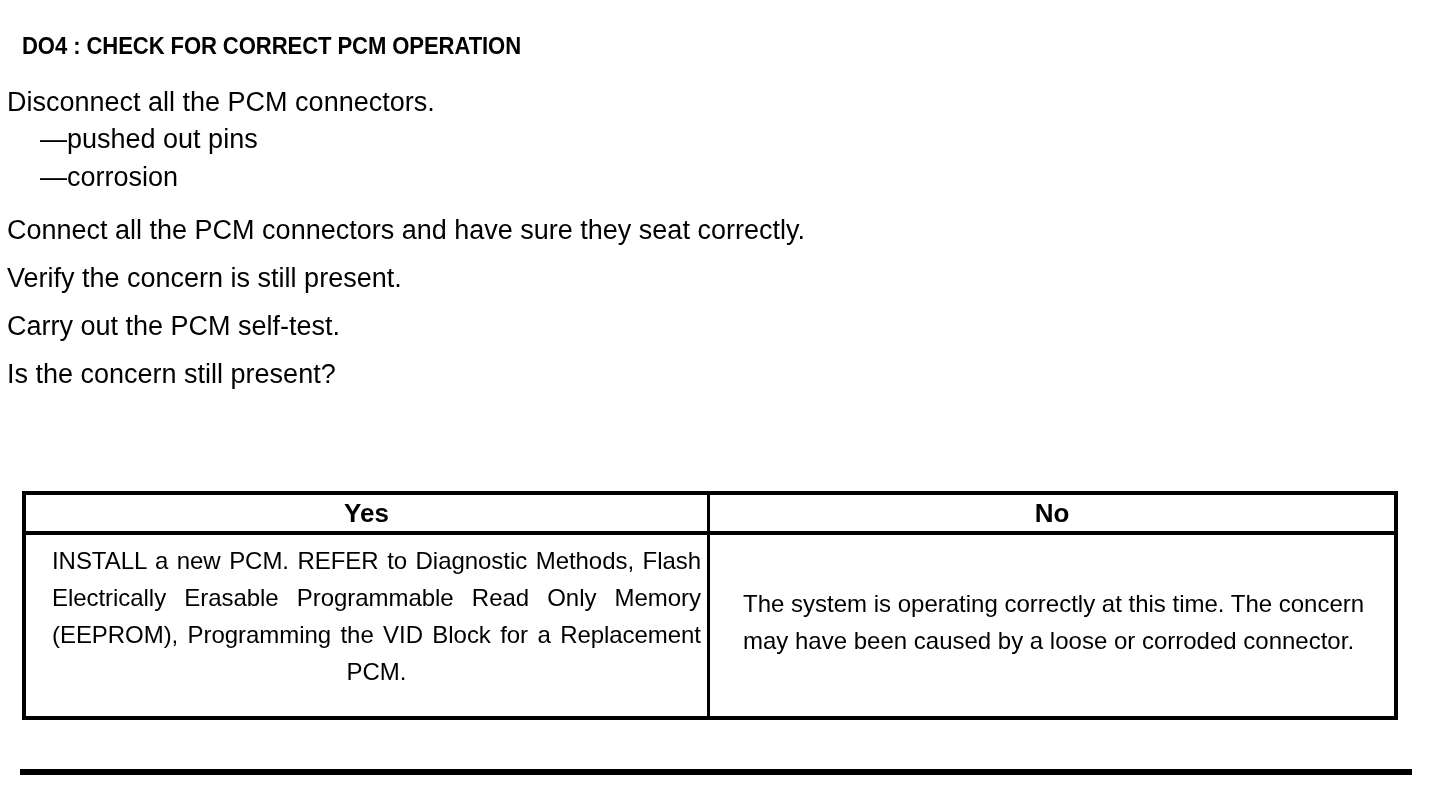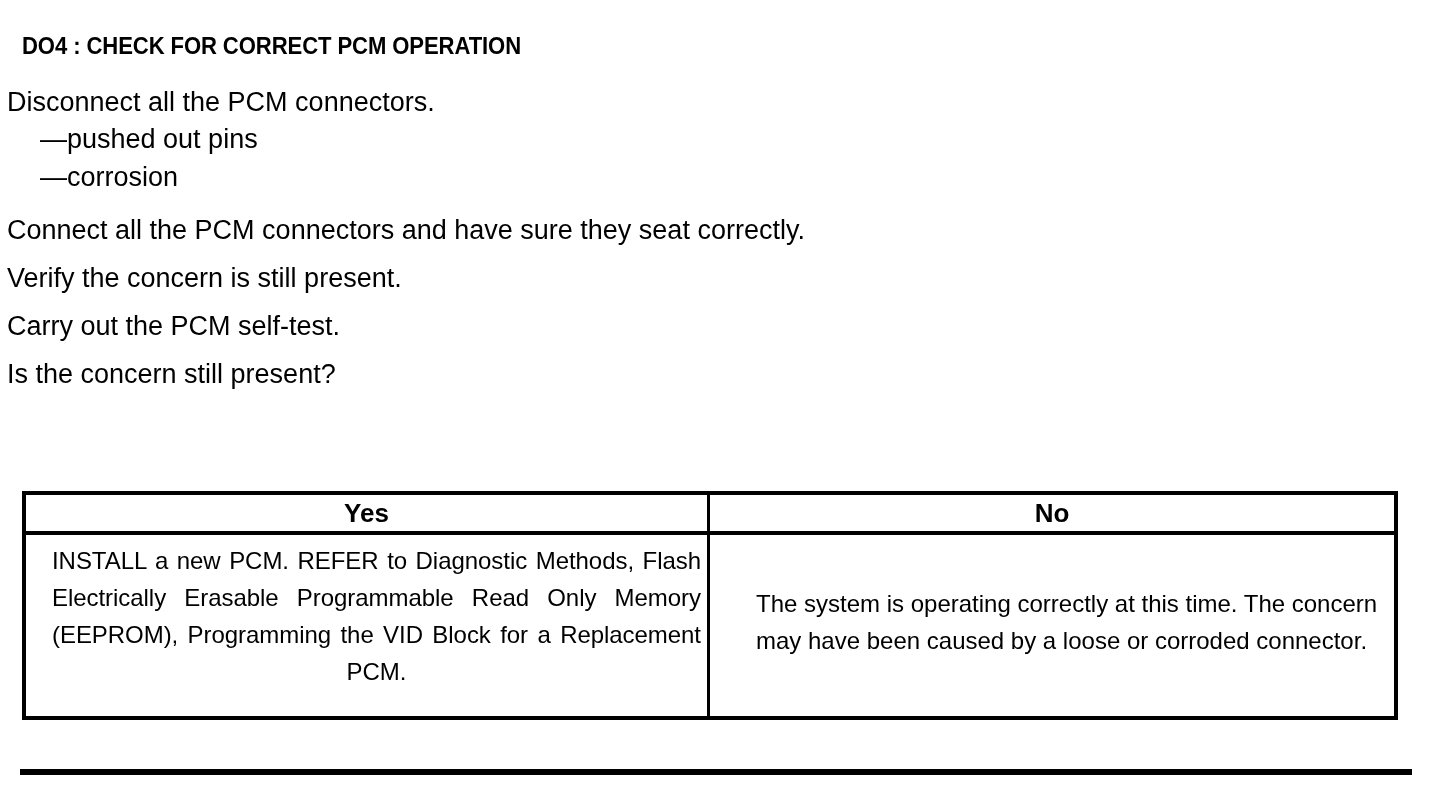--- a/index.html
+++ b/index.html
@@ -115,21 +115,21 @@
     margin-left: 20px;
   }
   .cell-yes-text {
     top: 7px;
     text-align: justify;
     text-align-last: center;
     letter-spacing: -0.05px;
   }
   .cell-no-text {
     top: 50px;
-    left: 26px;
+    left: 13px;
     text-align: left;
   }
 
   
   .bottom-rule {
     position: absolute;
     left: 20px;
     top: 769px;
     width: 1392px;
     height: 6px;

